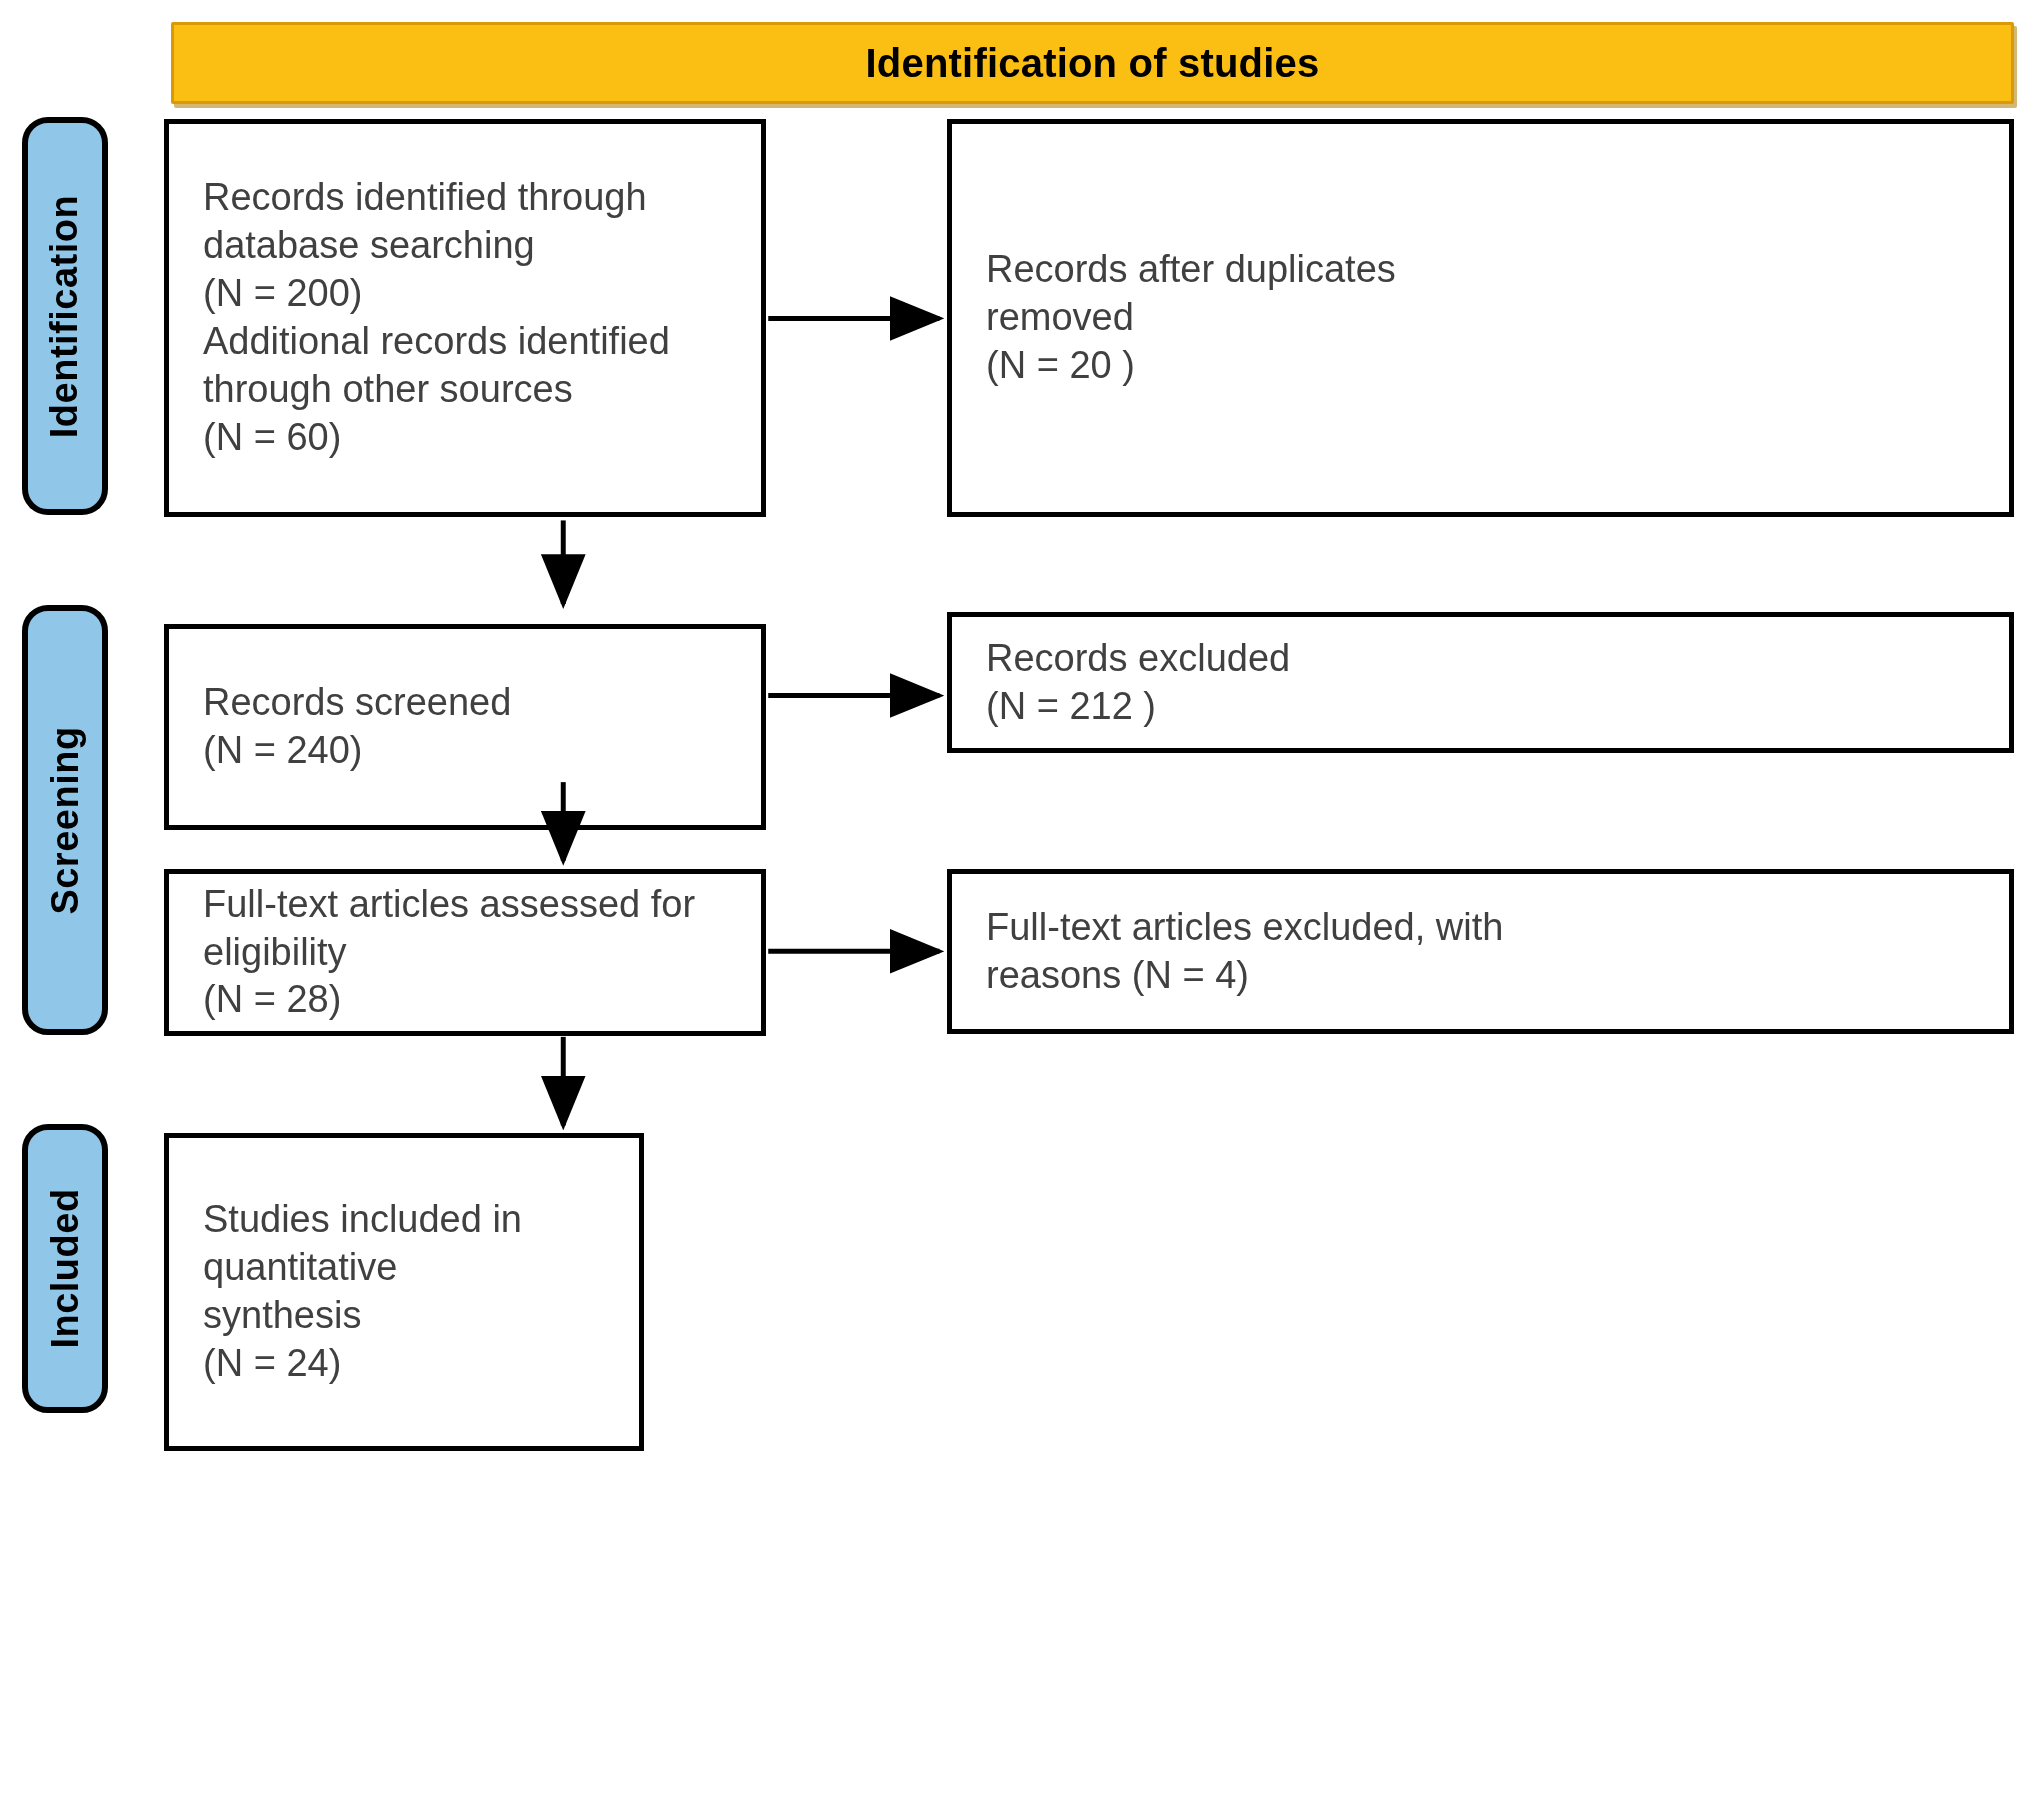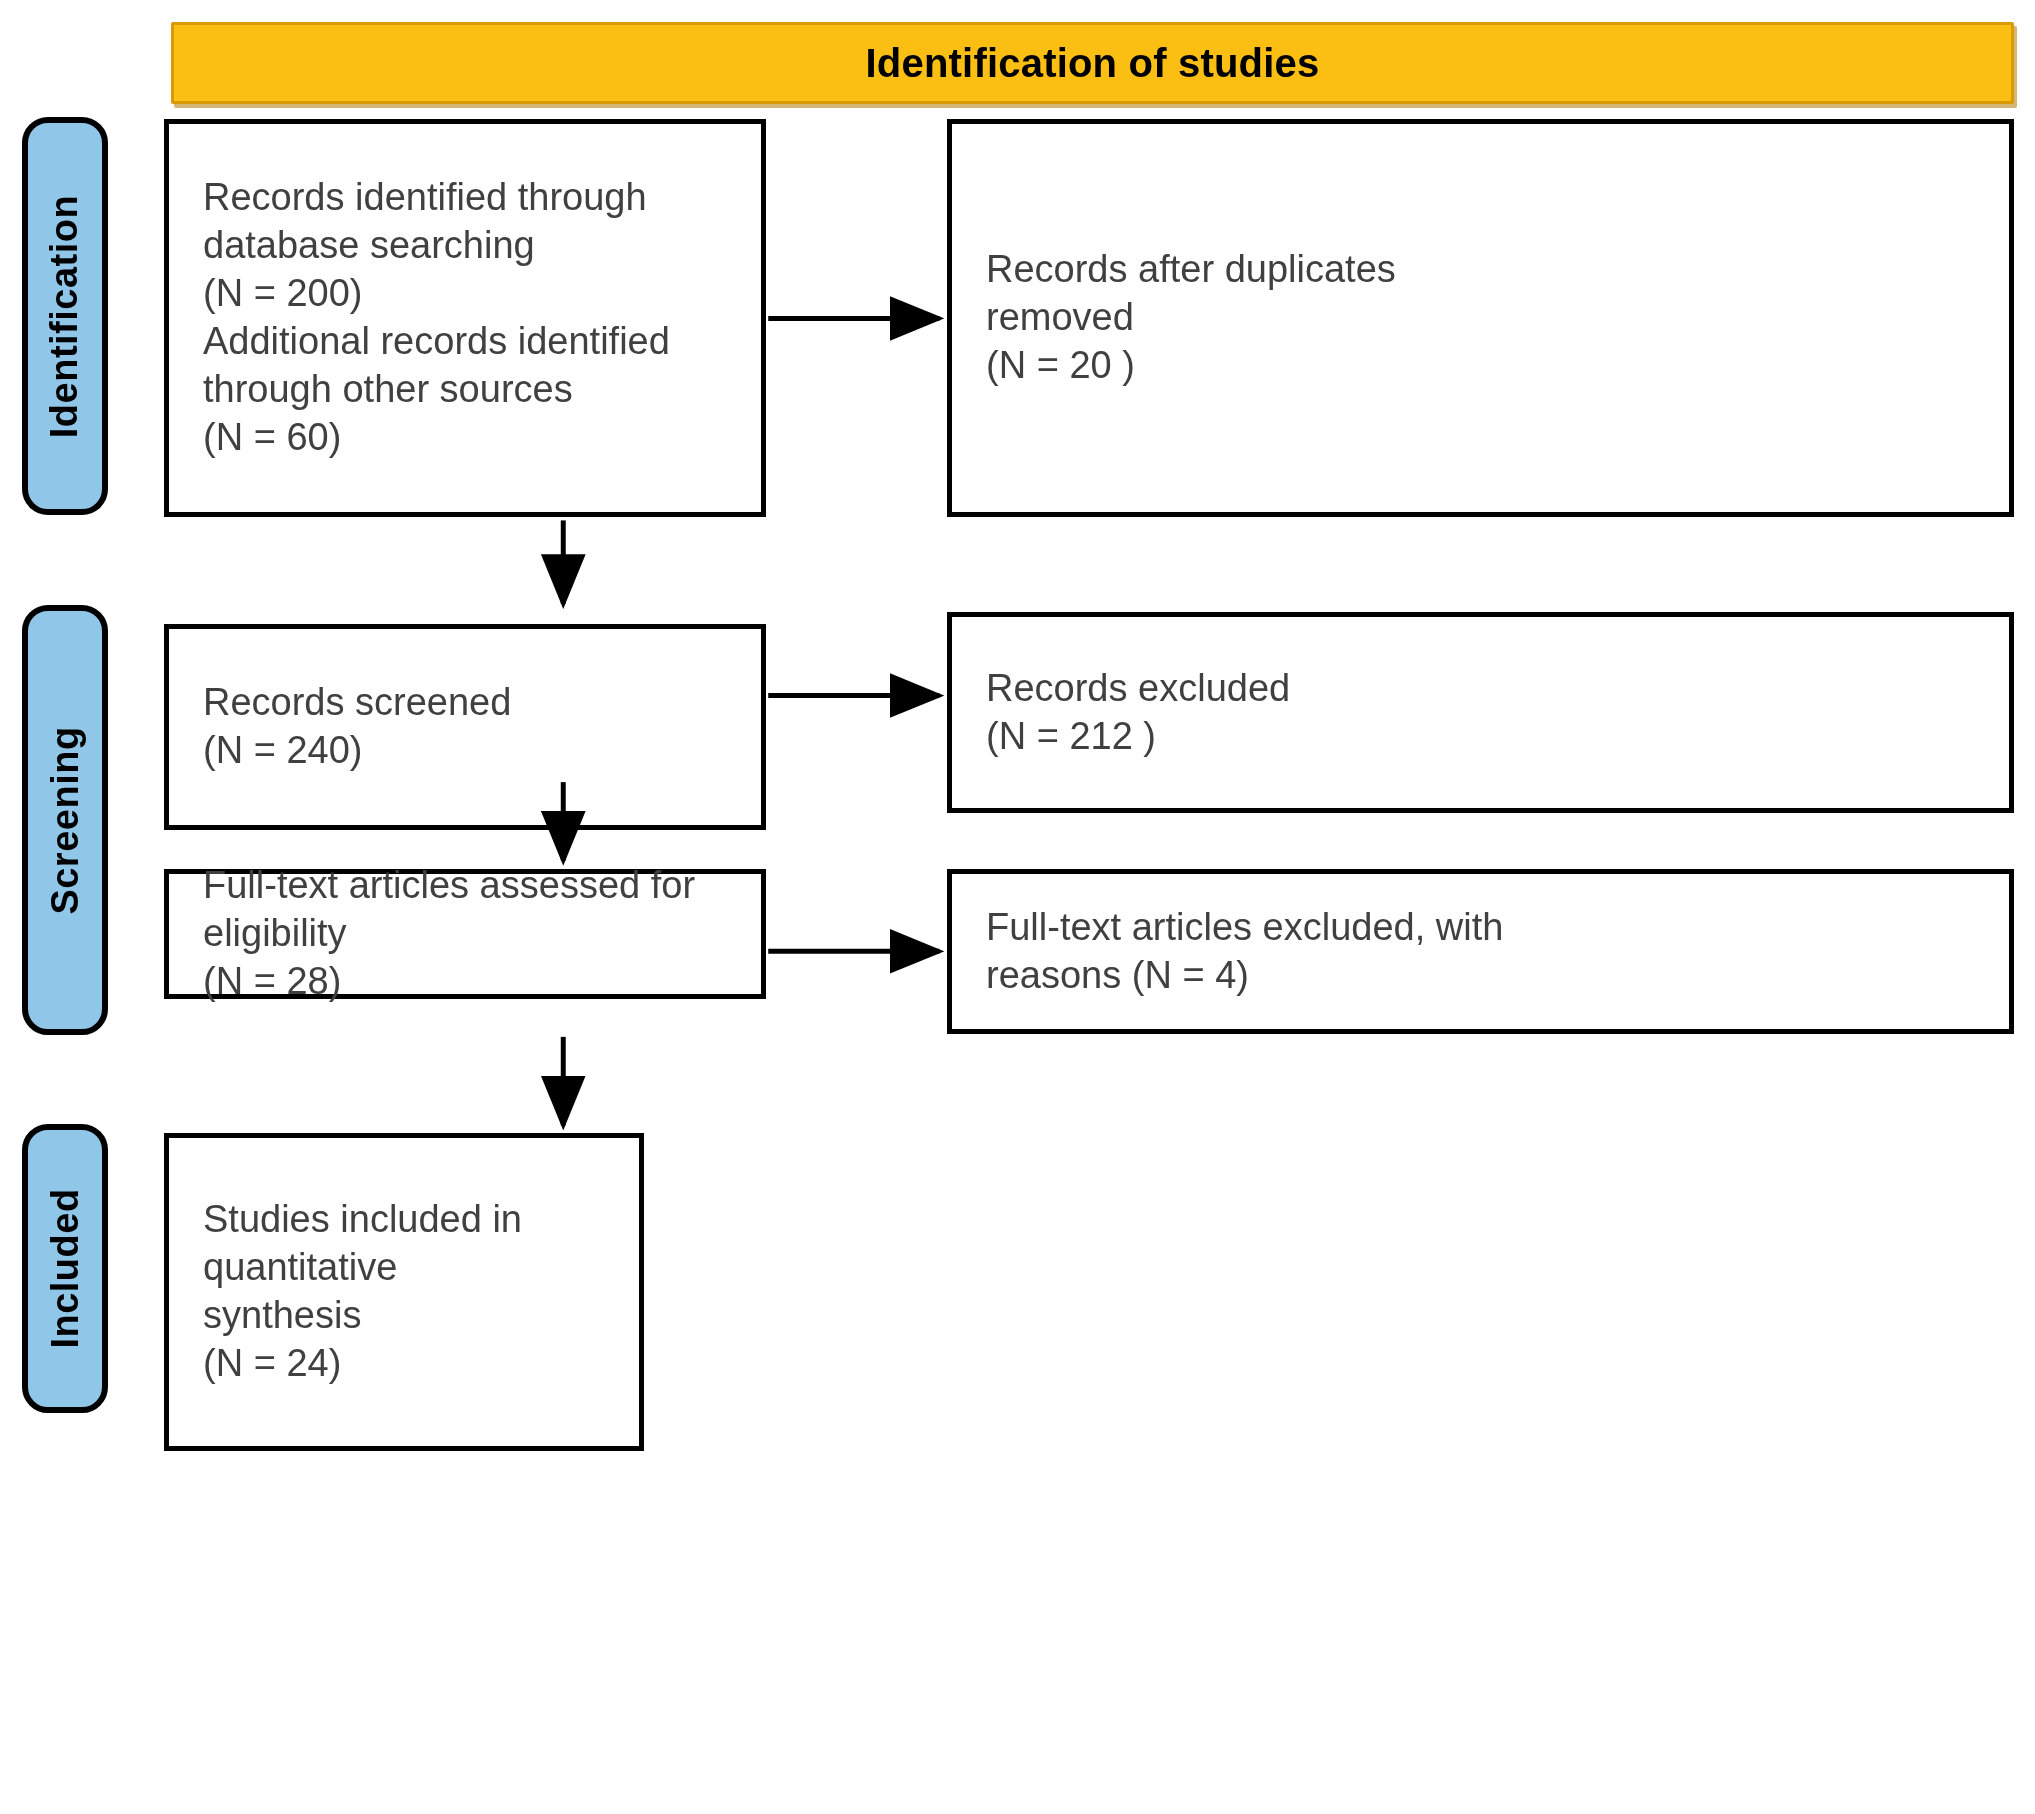--- a/index.html
+++ b/index.html
@@ -77,22 +77,22 @@
     padding: 0 34px;
     font-size: 38px;
     line-height: 1.26;
     color: #404040;
     white-space: pre-line;
   }
 
   #box-identified      { left: 164px;  top: 119px;  width: 602px;  height: 398px; }
   #box-duplicates      { left: 947px;  top: 119px;  width: 1067px; height: 398px; }
   #box-screened        { left: 164px;  top: 612px;  width: 602px;  height: 206px; margin-top: 12px; }
-  #box-excluded        { left: 947px;  top: 612px;  width: 1067px; height: 201px; }
-  #box-fulltext        { left: 164px;  top: 869px;  width: 602px;  height: 130px; }
+  #box-excluded        { left: 947px;  top: 612px;  width: 1067px; height: 141px; }
+  #box-fulltext        { left: 164px;  top: 869px;  width: 602px;  height: 167px; }
   #box-fulltext-exc    { left: 947px;  top: 869px;  width: 1067px; height: 165px; }
   #box-included        { left: 164px;  top: 1133px; width: 480px;  height: 318px; }
 
   
   #connectors {
     position: absolute;
     left: 0; top: 0;
     width: 2036px;
     height: 1815px;
     pointer-events: none;

